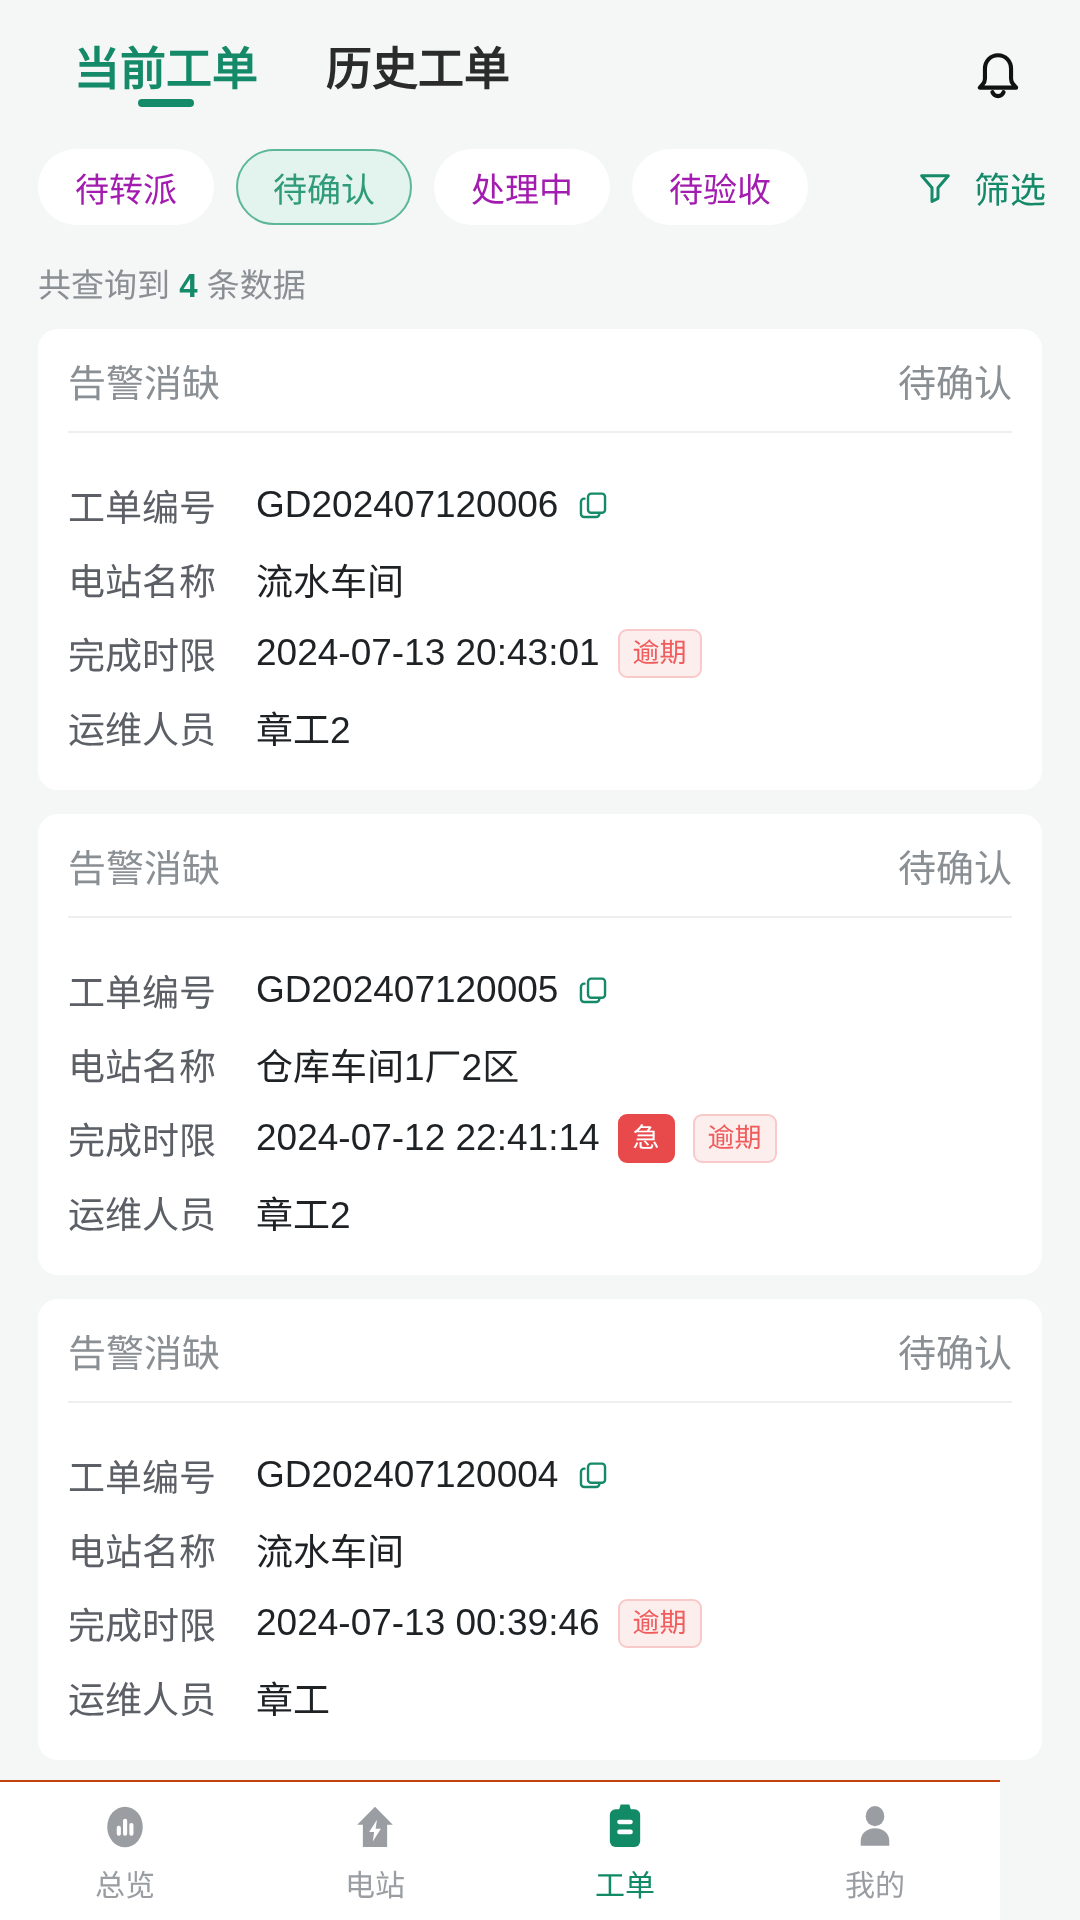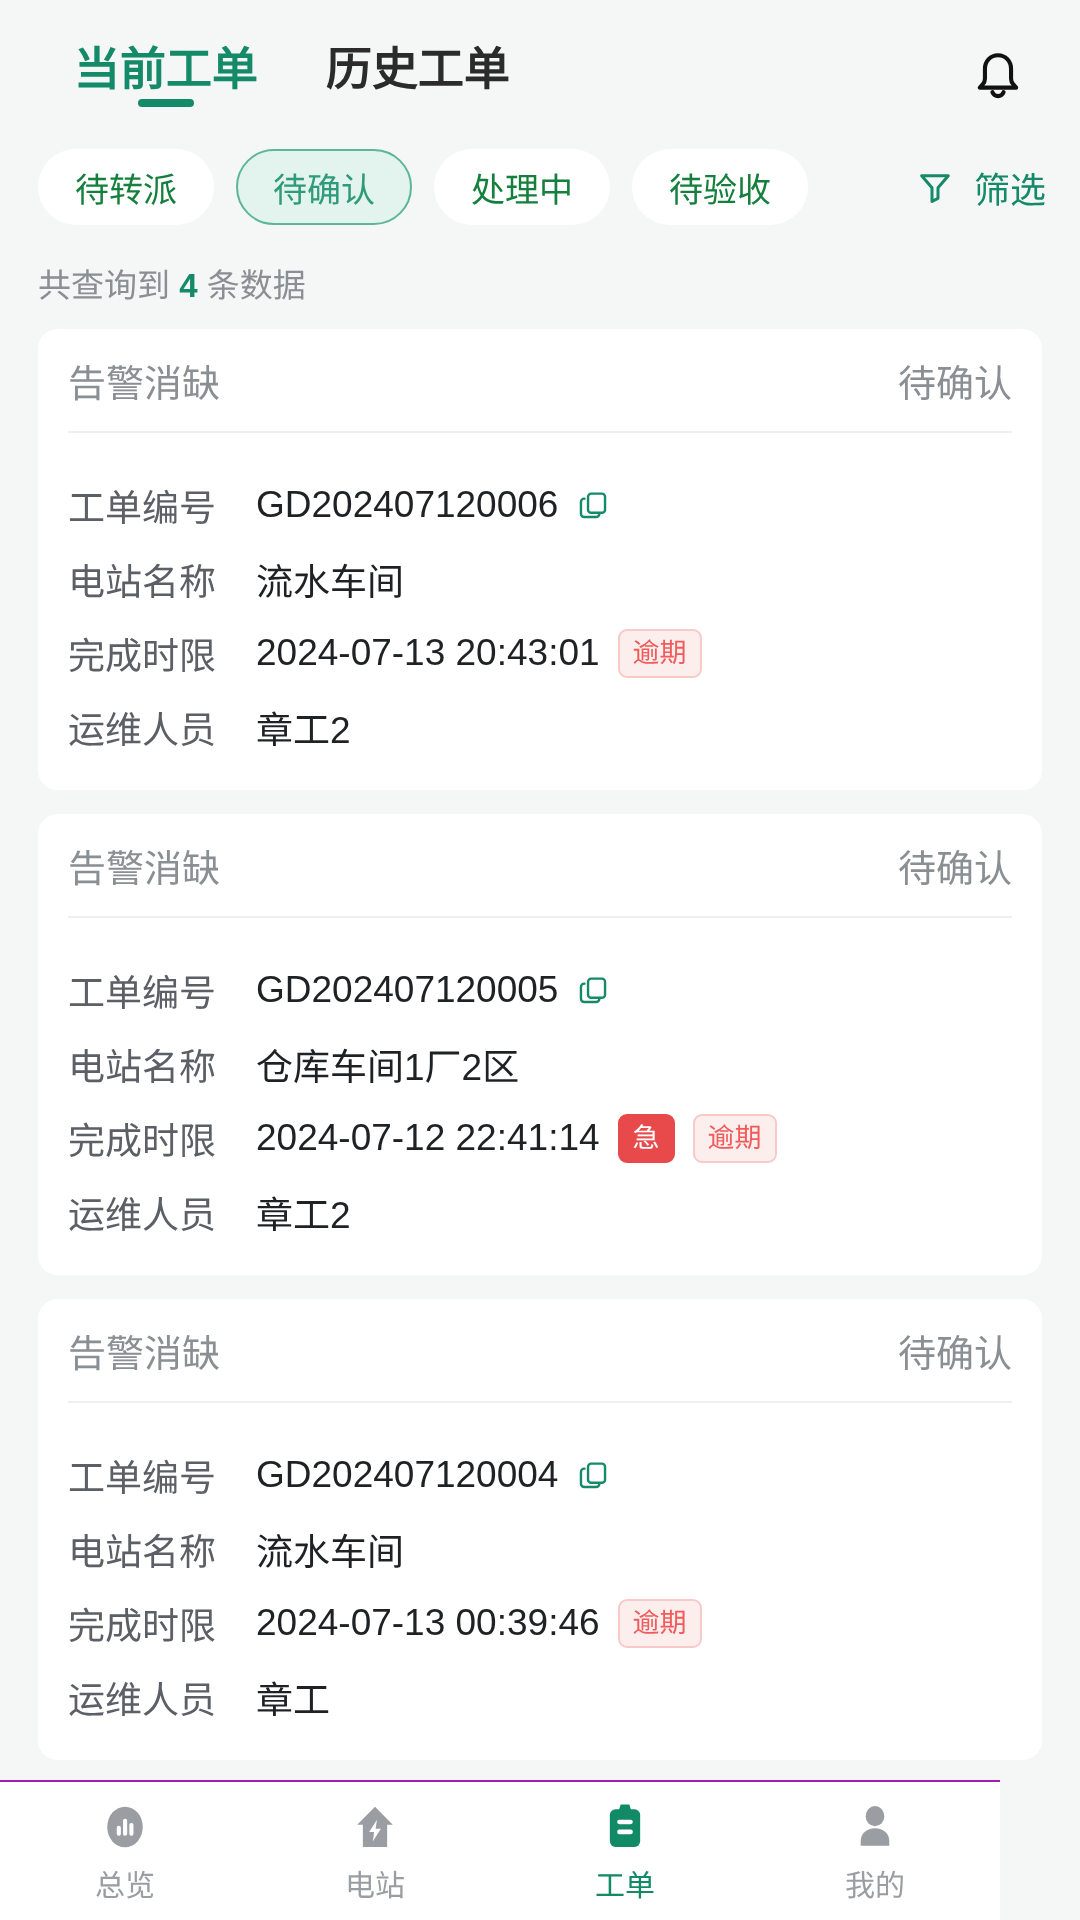--- a/index.html
+++ b/index.html
@@ -73,21 +73,21 @@
     height: 76px;
     min-width: 176px;
     padding: 0 26px;
     border-radius: 38px;
     background: #ffffff;
     border: 2px solid transparent;
     display: flex;
     align-items: center;
     justify-content: center;
     font-size: 34px;
-    color: #15803d;
+    color: #a21caf;
     white-space: nowrap;
     cursor: pointer;
   }
   .chip.selected {
     background: #e3f3ed;
     border-color: #5cb79a;
     color: #2f9b79;
   }
   .filter-btn {
     display: flex;
@@ -169,21 +169,21 @@
   }
 
   
   .bottomnav {
     position: absolute;
     left: 0;
     bottom: 0;
     width: 1000px;
     height: 140px;
     background: #ffffff;
-    border-top: 2px solid #a21caf;
+    border-top: 2px solid #c2410c;
     display: flex;
     align-items: center;
   }
   .navitem {
     flex: 1;
     display: flex;
     flex-direction: column;
     align-items: center;
     justify-content: center;
     gap: 8px;

